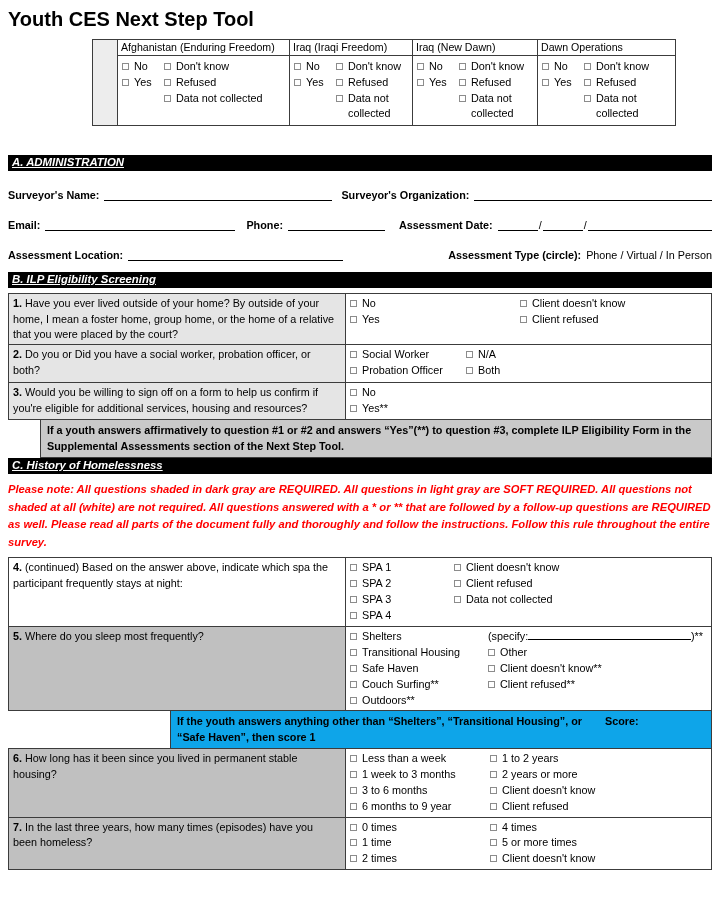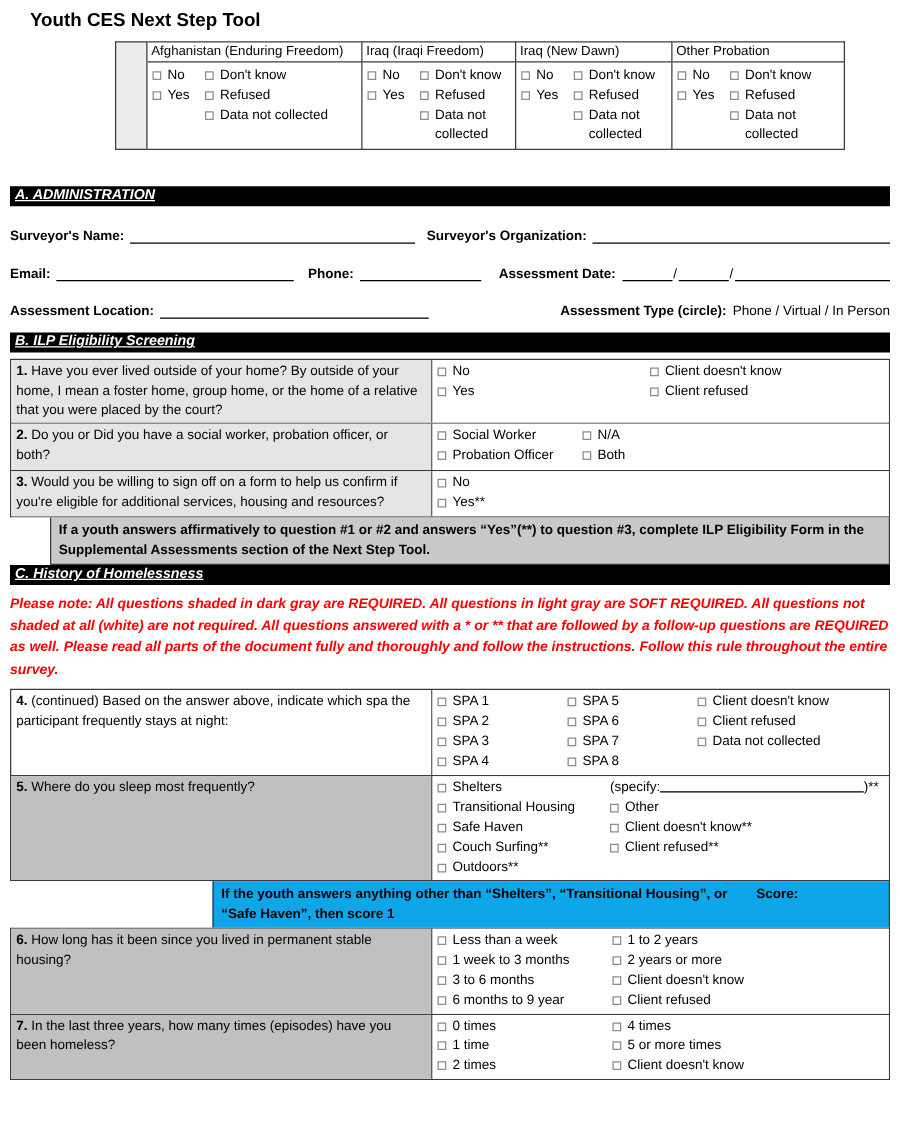--- a/index.html
+++ b/index.html
@@ -1,19 +1,19 @@
 <!DOCTYPE html>
 <html><head>
 <meta charset="utf-8">
 <style>
   * { box-sizing: border-box; }
   body { margin:0; background:#fff; }
   .page { width:720px; height:901px; padding:6px 8px 0 8px; overflow:hidden;
           font-family:"Liberation Sans", sans-serif; font-size:10.8px; color:#000; }
-  .title { font-size:15px; font-weight:bold; margin:2px 0 8px 16px; }
+  .title { font-size:20px; font-weight:bold; margin:2px 0 8px 0; }
 
   
   .ops-table { display:grid; grid-template-columns:26px 172px 123px 125px 138px; margin-left:84px; }
   .ops-table > div { border-right:1px solid #3c3c3c; border-bottom:1px solid #3c3c3c; }
   .ops-corner { grid-row:1 / span 2; background:#ededed; border-left:1.5px solid #3c3c3c; border-top:1.5px solid #3c3c3c; }
   .ops-head { padding:1px 3px 2px 3px; border-top:1.5px solid #3c3c3c; font-size:10.6px; }
   .ops-cell { padding:3px 2px 3px 4px; display:flex; align-items:flex-start; }
   .ops-c1 { width:42px; flex:none; }
   .ops-c2 { flex:1; }
 
@@ -58,21 +58,21 @@
 
 <div class="page">
 
   <div class="title">Youth CES Next Step Tool</div>
 
   <div class="ops-table">
     <div class="ops-corner"></div>
     <div class="ops-head">Afghanistan (Enduring Freedom)</div>
     <div class="ops-head">Iraq (Iraqi Freedom)</div>
     <div class="ops-head">Iraq (New Dawn)</div>
-    <div class="ops-head">Other Probation</div>
+    <div class="ops-head">Dawn Operations</div>
 
     <div class="ops-cell">
       <div class="ops-c1">
         <div class="opt">
             <span class="cb"></span>
             <span>No</span>
           </div>
         <div class="opt">
             <span class="cb"></span>
             <span>Yes</span>
@@ -299,38 +299,20 @@
             </div>
           <div class="opt">
               <span class="cb"></span>
               <span>SPA 3</span>
             </div>
           <div class="opt">
               <span class="cb"></span>
               <span>SPA 4</span>
             </div>
         </div>
-        <div class="ocol" style="width:104px;">
-          <div class="opt">
-              <span class="cb"></span>
-              <span>SPA 5</span>
-            </div>
-          <div class="opt">
-              <span class="cb"></span>
-              <span>SPA 6</span>
-            </div>
-          <div class="opt">
-              <span class="cb"></span>
-              <span>SPA 7</span>
-            </div>
-          <div class="opt">
-              <span class="cb"></span>
-              <span>SPA 8</span>
-            </div>
-        </div>
         <div class="ocol last">
           <div class="opt">
               <span class="cb"></span>
               <span>Client doesn't know</span>
             </div>
           <div class="opt">
               <span class="cb"></span>
               <span>Client refused</span>
             </div>
           <div class="opt">

